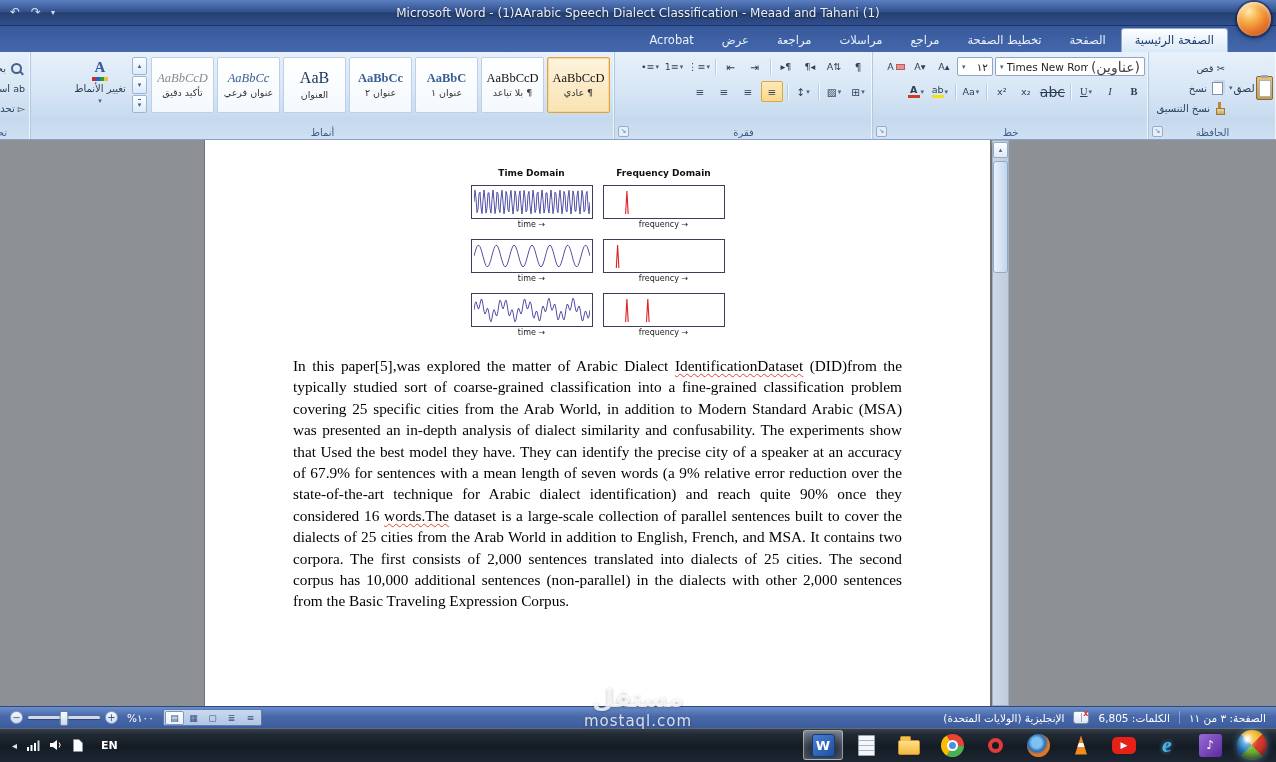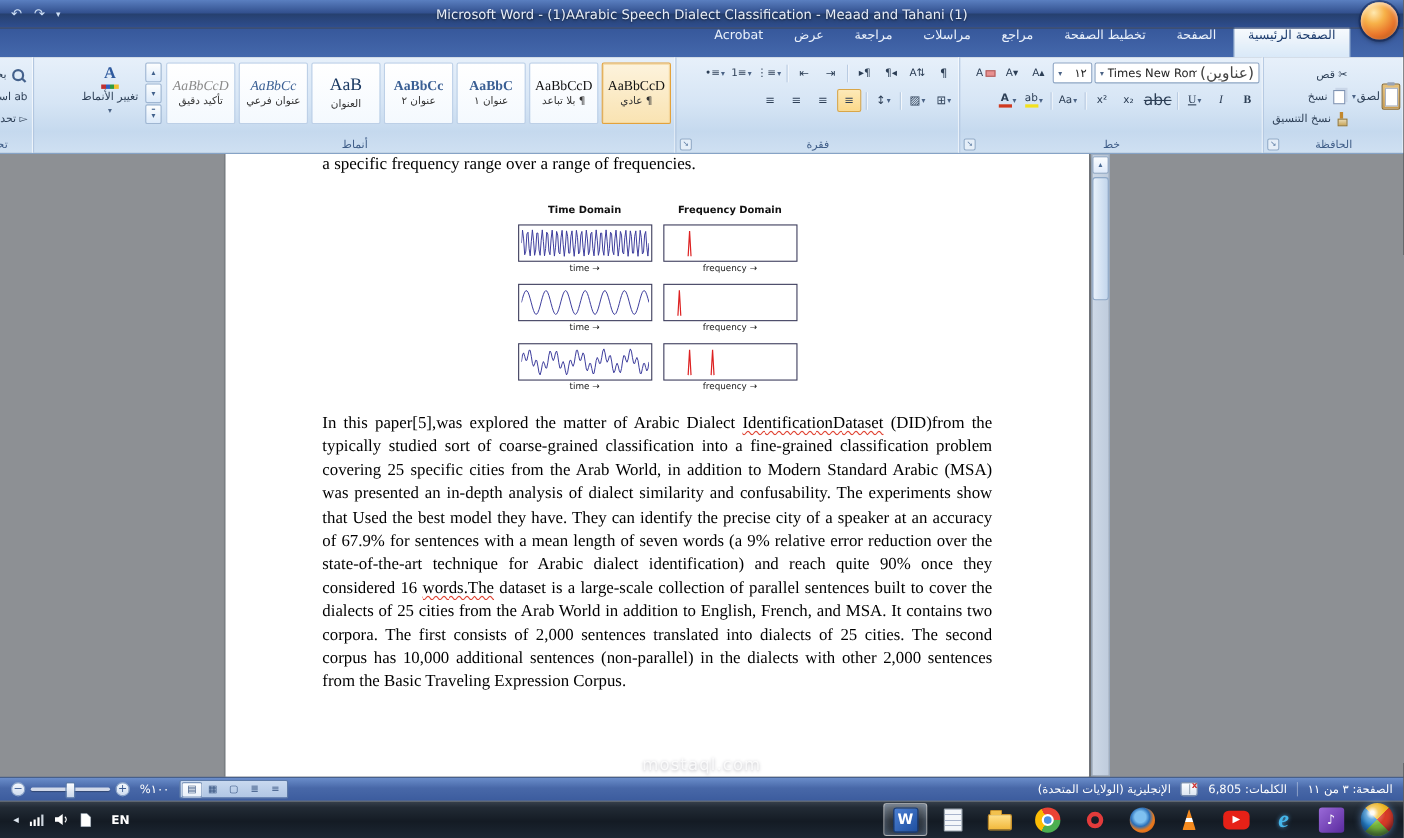--- a/index.html
+++ b/index.html
@@ -14,21 +14,21 @@
   .qbtn{color:#cfe0f5;font-size:12px;width:18px;height:18px;display:flex;align-items:center;justify-content:center;border-radius:3px;}
   .qbtn.smallarrow{font-size:8px;width:10px;}
   .title-text{flex:1;text-align:center;color:#e9eff9;font-size:12px;text-shadow:0 1px 2px rgba(0,0,0,.55);}
   .office-orb{position:absolute;right:5px;top:2px;width:34px;height:34px;border-radius:50%;z-index:6;
     background:radial-gradient(circle at 35% 28%, #ffe9b0 0%, #f7b24a 30%, #e8742a 62%, #9c4a10 100%);
     box-shadow:0 0 0 2px rgba(18,38,86,.55), inset 0 2px 4px rgba(255,255,255,.65), 0 2px 5px rgba(0,0,0,.5);}
 
   
   .tabs-row{height:26px;background:linear-gradient(180deg,#37589b,#4468ac);display:flex;direction:rtl;
     align-items:flex-end;padding-right:48px;gap:2px;}
-  .tab{padding:4px 13px 14px;font-size:11.5px;color:#eaf1fb;white-space:nowrap;}
+  .tab{padding:4px 13px 5px;font-size:11.5px;color:#eaf1fb;white-space:nowrap;}
   .tab.active{background:linear-gradient(180deg,#fdfeff,#e8f1fa 60%,#d9e9f8);color:#1d3c6e;
     border:1px solid #8ea9cc;border-bottom:none;border-radius:3px 3px 0 0;}
 
   
   .ribbon{height:88px;background:linear-gradient(180deg,#e7f0fa 0%,#d6e5f5 48%,#c5d9ee 78%,#cfe0f2 100%);
     border-bottom:1px solid #86a3c6;display:flex;direction:rtl;overflow:hidden;box-sizing:border-box;}
   .group{position:relative;flex:none;padding:4px 3px 16px;border-left:1px solid #b3c7e0;
     box-shadow:inset -1px 0 0 rgba(255,255,255,.65);box-sizing:border-box;}
   .g-label{position:absolute;bottom:1px;left:12px;right:12px;text-align:center;font-size:10px;color:#3e5c87;}
   .launcher{position:absolute;bottom:2px;left:3px;font-size:7px;color:#5878a0;width:9px;height:9px;line-height:8px;
@@ -467,21 +467,20 @@
           <span class="g sm">▻</span>
           <span>تحديد</span>
         </div>
       </div>
       <div class="g-label">تحرير</div>
     </div>
   </div>
 
   <div class="doc-area">
     <div class="page">
-      <p class="top-line">a specific frequency range over a range of frequencies.</p>
 
       <div class="figure">
         <div class="fig-headers">
           <span>Time Domain</span>
           <span>Frequency Domain</span>
         </div>
 
         <div class="fig-row">
           <div class="cell">
             <div class="plotbox">
@@ -634,15 +633,16 @@
           <div class="ic ic-internet-explorer">e</div>
         </div>
         <div class="app">
           <div class="ic ic-media-player">♪</div>
         </div>
       </div>
     <div class="start-orb"></div>
   </div>
 
   <div class="watermark">
+    <div class="wm1">مستقل</div>
     <div class="wm2">mostaql.com</div>
   </div>
 </div>
 
 </body></html>

